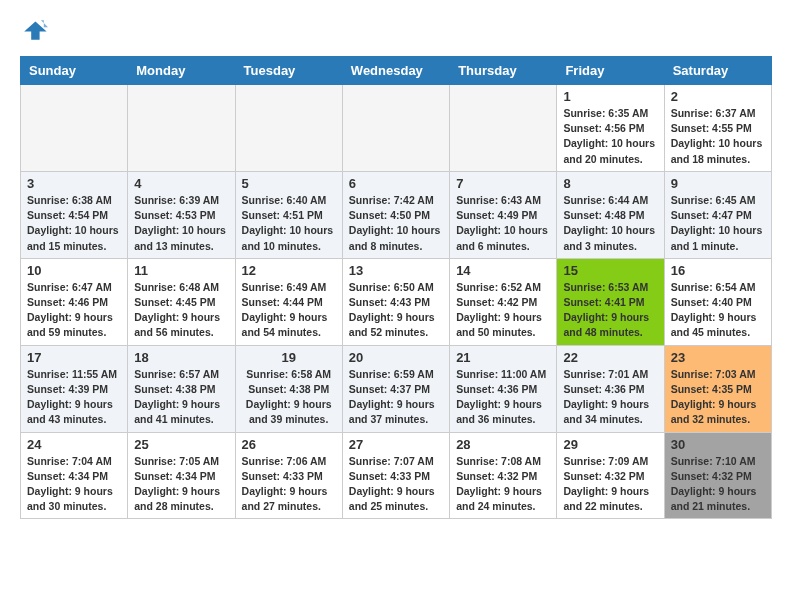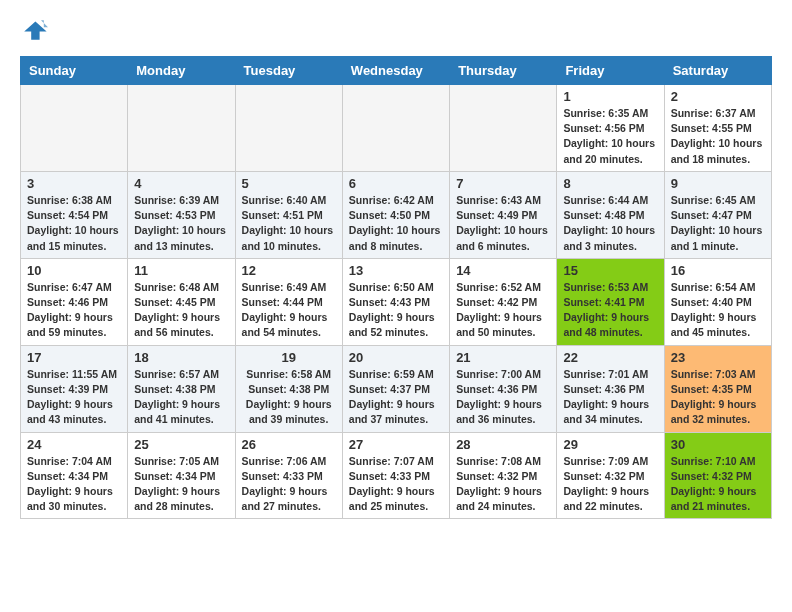--- a/index.html
+++ b/index.html
@@ -88,21 +88,21 @@
 Daylight: 10 hours and 13 minutes.</div>
           </td>
           <td style="background: rgb(240, 244, 248);">
             <span class="day-num">5</span>
             <div class="day-info" style="white-space: pre-line;">Sunrise: 6:40 AM
 Sunset: 4:51 PM
 Daylight: 10 hours and 10 minutes.</div>
           </td>
           <td style="background: rgb(240, 244, 248);">
             <span class="day-num">6</span>
-            <div class="day-info" style="white-space: pre-line;">Sunrise: 6:42 AM
+            <div class="day-info" style="white-space: pre-line;">Sunrise: 7:42 AM
 Sunset: 4:50 PM
 Daylight: 10 hours and 8 minutes.</div>
           </td>
           <td style="background: rgb(240, 244, 248);">
             <span class="day-num">7</span>
             <div class="day-info" style="white-space: pre-line;">Sunrise: 6:43 AM
 Sunset: 4:49 PM
 Daylight: 10 hours and 6 minutes.</div>
           </td>
           <td style="background: rgb(240, 244, 248);">
@@ -182,21 +182,21 @@
 Daylight: 9 hours and 39 minutes.</div>
           </td>
           <td style="background: rgb(240, 244, 248);">
             <span class="day-num">20</span>
             <div class="day-info" style="white-space: pre-line;">Sunrise: 6:59 AM
 Sunset: 4:37 PM
 Daylight: 9 hours and 37 minutes.</div>
           </td>
           <td style="background: rgb(240, 244, 248);">
             <span class="day-num">21</span>
-            <div class="day-info" style="white-space: pre-line;">Sunrise: 7:00 AM
+            <div class="day-info" style="white-space: pre-line;">Sunrise: 11:00 AM
 Sunset: 4:36 PM
 Daylight: 9 hours and 36 minutes.</div>
           </td>
           <td style="background: rgb(240, 244, 248);">
             <span class="day-num">22</span>
             <div class="day-info" style="white-space: pre-line;">Sunrise: 7:01 AM
 Sunset: 4:36 PM
 Daylight: 9 hours and 34 minutes.</div>
           </td>
           <td style="background: #fdba74;">
@@ -236,21 +236,21 @@
             <div class="day-info" style="white-space: pre-line;">Sunrise: 7:08 AM
 Sunset: 4:32 PM
 Daylight: 9 hours and 24 minutes.</div>
           </td>
           <td style="background: rgb(255, 255, 255);">
             <span class="day-num">29</span>
             <div class="day-info" style="white-space: pre-line;">Sunrise: 7:09 AM
 Sunset: 4:32 PM
 Daylight: 9 hours and 22 minutes.</div>
           </td>
-          <td style="background: #84cc16;">
+          <td style="background: #a3a3a3;">
             <span class="day-num">30</span>
             <div class="day-info" style="white-space: pre-line;">Sunrise: 7:10 AM
 Sunset: 4:32 PM
 Daylight: 9 hours and 21 minutes.</div>
           </td>
         </tr>
       </tbody>
   </table>
 </div>
 

